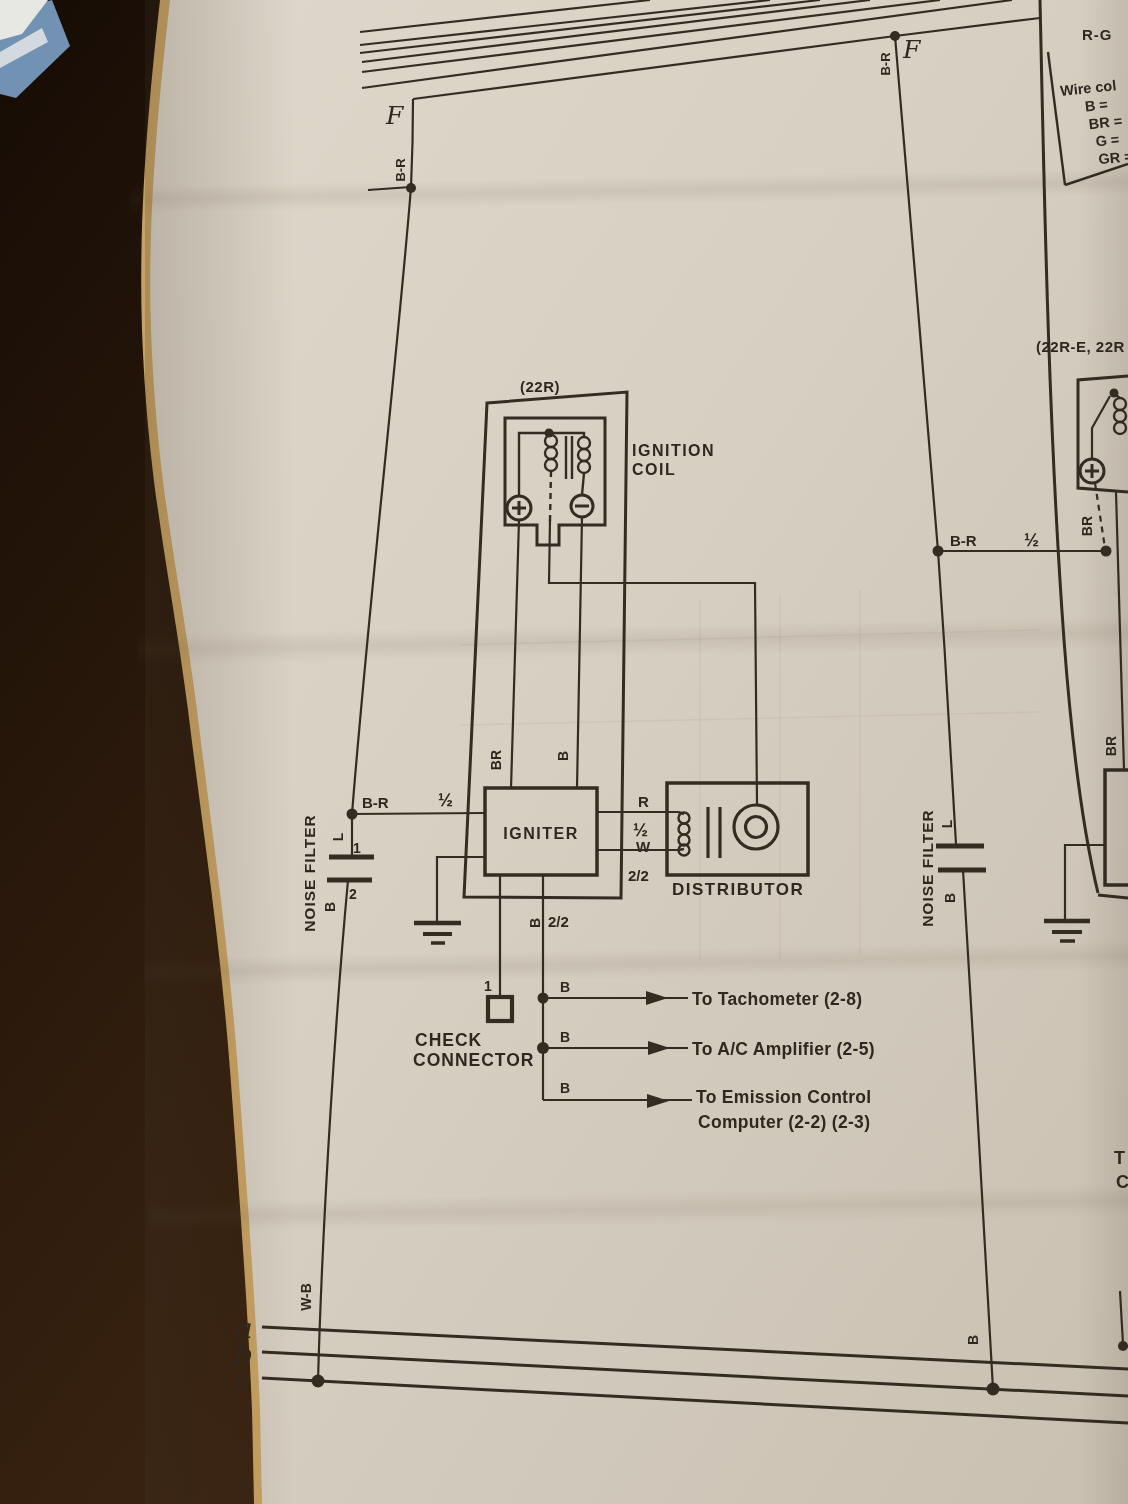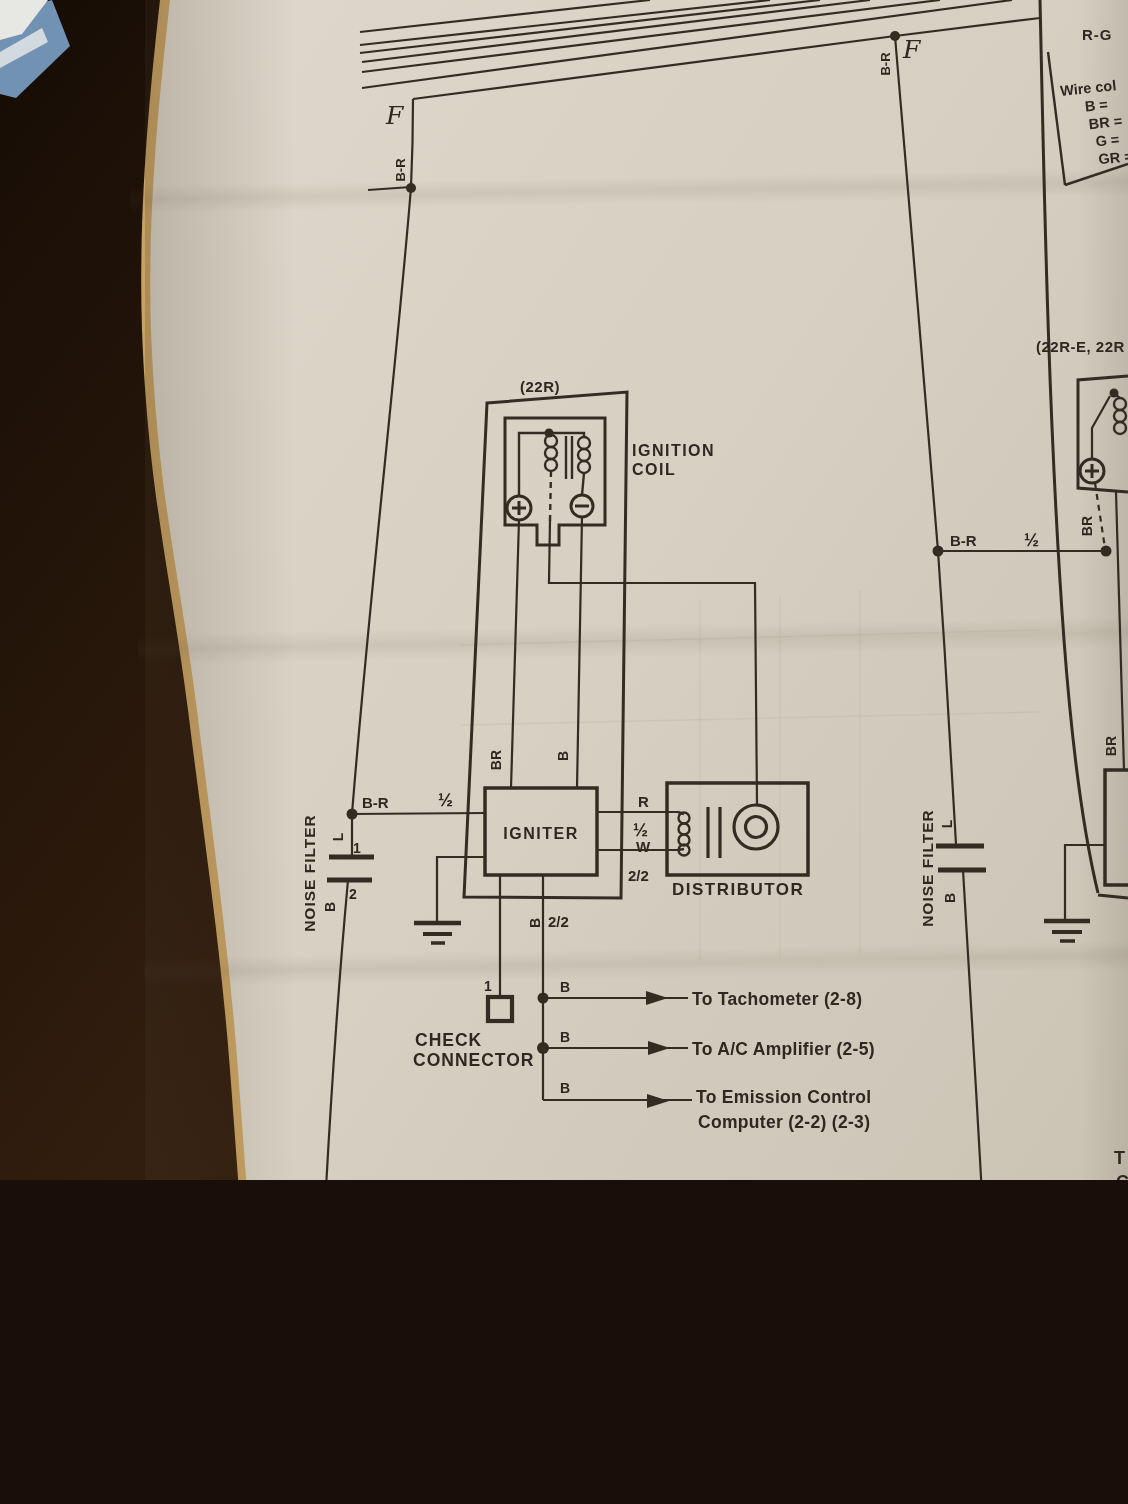--- a/index.html
+++ b/index.html
@@ -1,16 +1,16 @@
 <!DOCTYPE html>
 <html><head>
 <meta charset="utf-8">
 <style>
   html,body{margin:0;padding:0;background:#1a0f08;}
-  .stage{position:relative;width:1128px;height:1180px;overflow:hidden;
+  .stage{position:relative;width:1128px;height:1504px;overflow:hidden;
          font-family:"Liberation Sans",sans-serif;}
   svg{display:block}
   text{fill:#2e2821;}
   .lbl{font-family:"Liberation Sans",sans-serif;font-weight:bold;}
   .ital{font-family:"DejaVu Serif",serif;font-style:italic;font-weight:normal;}
   .ink{stroke:#332c23;fill:none;stroke-linecap:butt;stroke-linejoin:miter;}
 </style>
 </head>
 <body>
 

